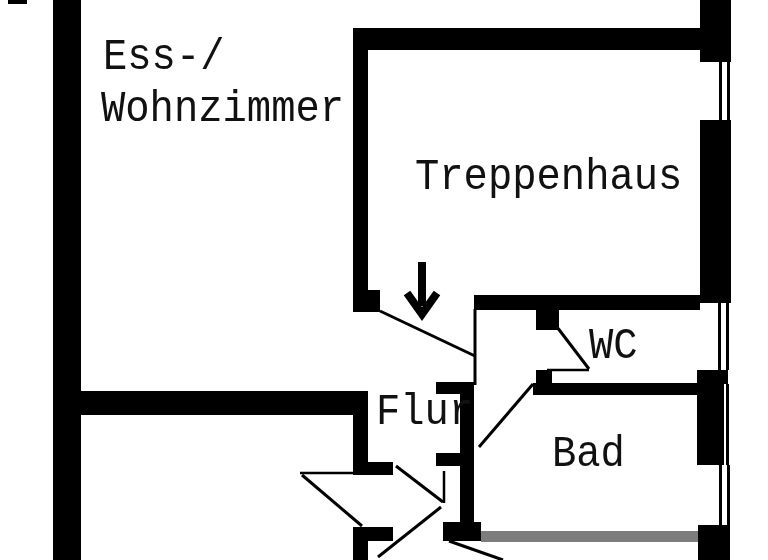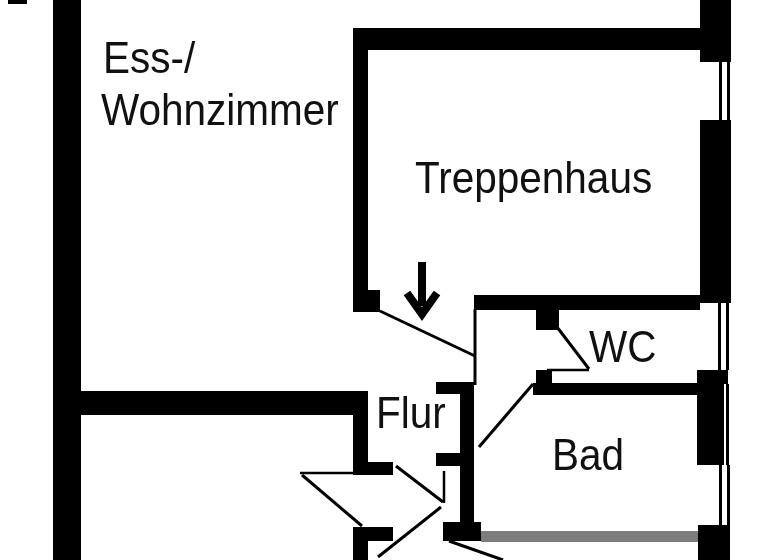--- a/index.html
+++ b/index.html
@@ -1,21 +1,21 @@
 <!DOCTYPE html>
 <html><head>
 <meta charset="utf-8">
 <style>
   html,body{margin:0;padding:0;background:#e8e8e8;}
   .plan{
     position:relative;
     width:768px;height:560px;
     background:#ffffff;
     overflow:hidden;
-    font-family:Liberation Sans, sans-serif;
+    font-family:Liberation Mono, monospace;
   }
   .wall{position:absolute;background:#000;}
   .wall-gray{position:absolute;background:#7d7d7d;}
   .winline{position:absolute;background:#000;width:3px;}
   .room-label{
     position:absolute;
     font-size:45px;
     line-height:1;
     color:#111;
     white-space:nowrap;

